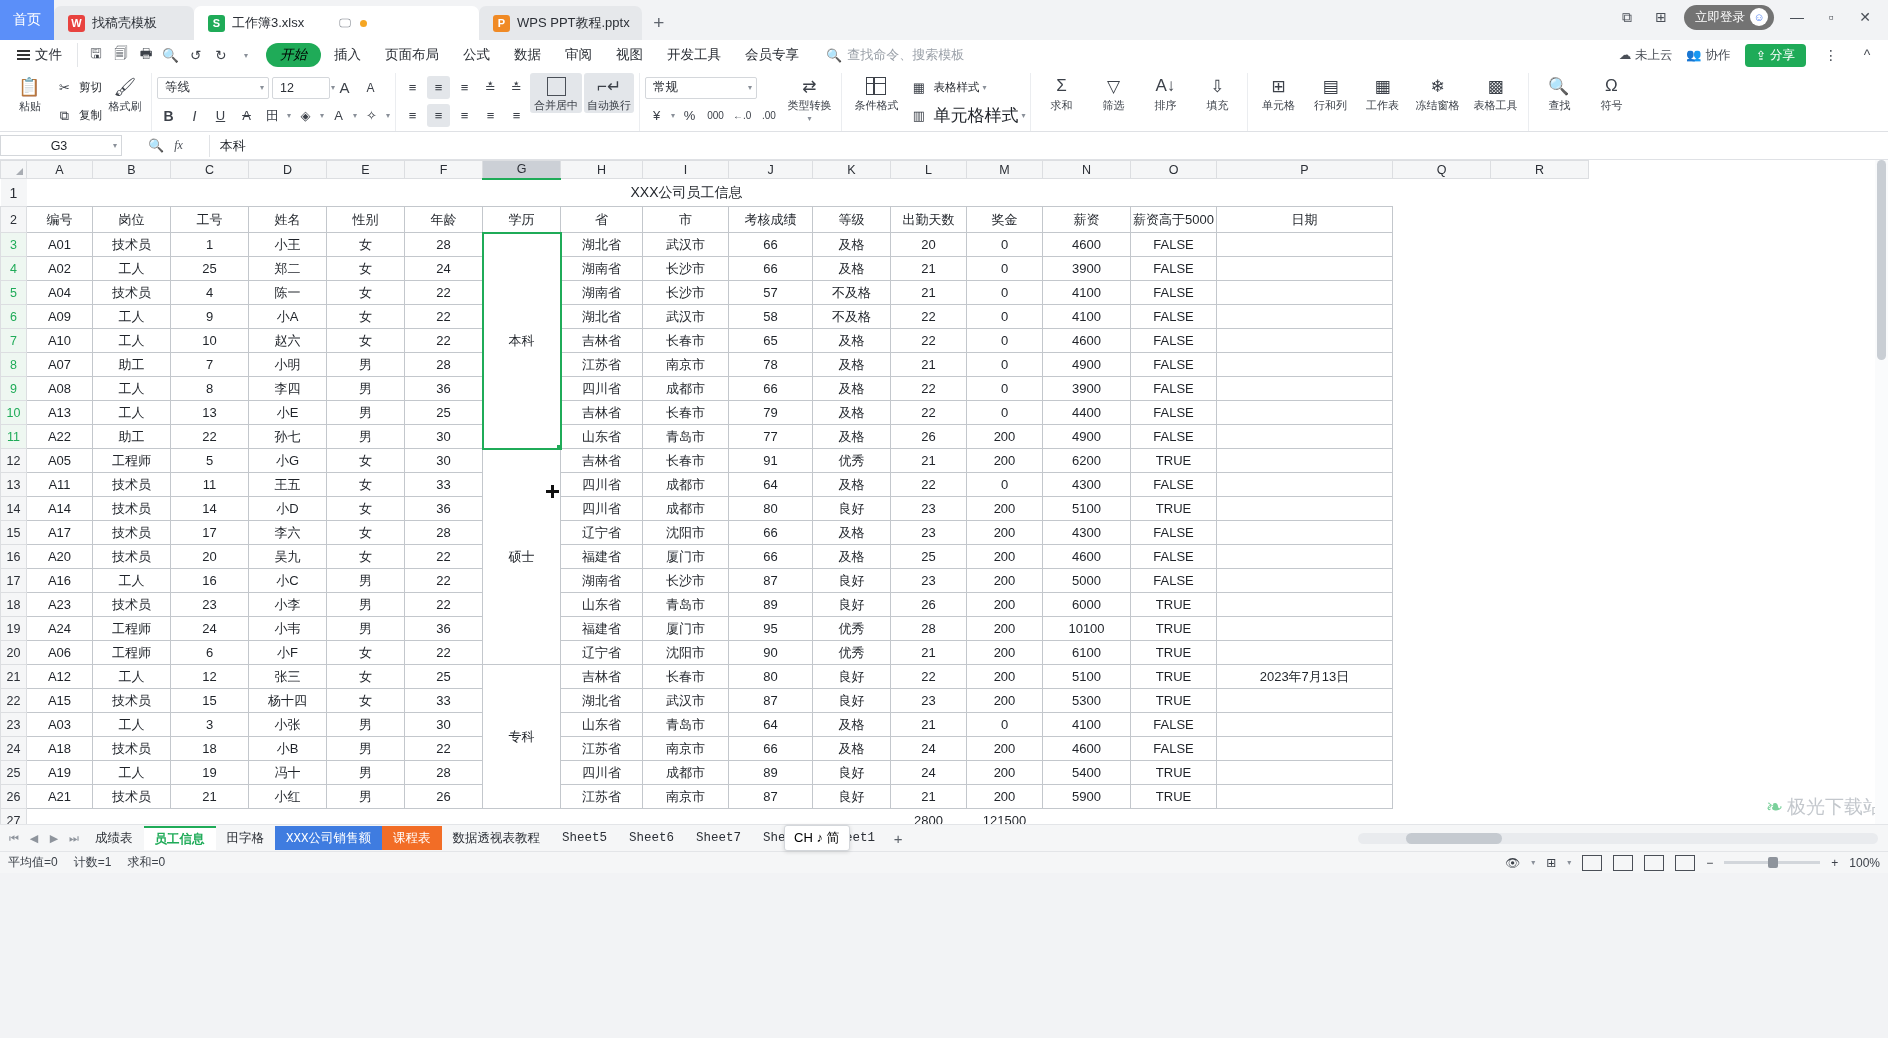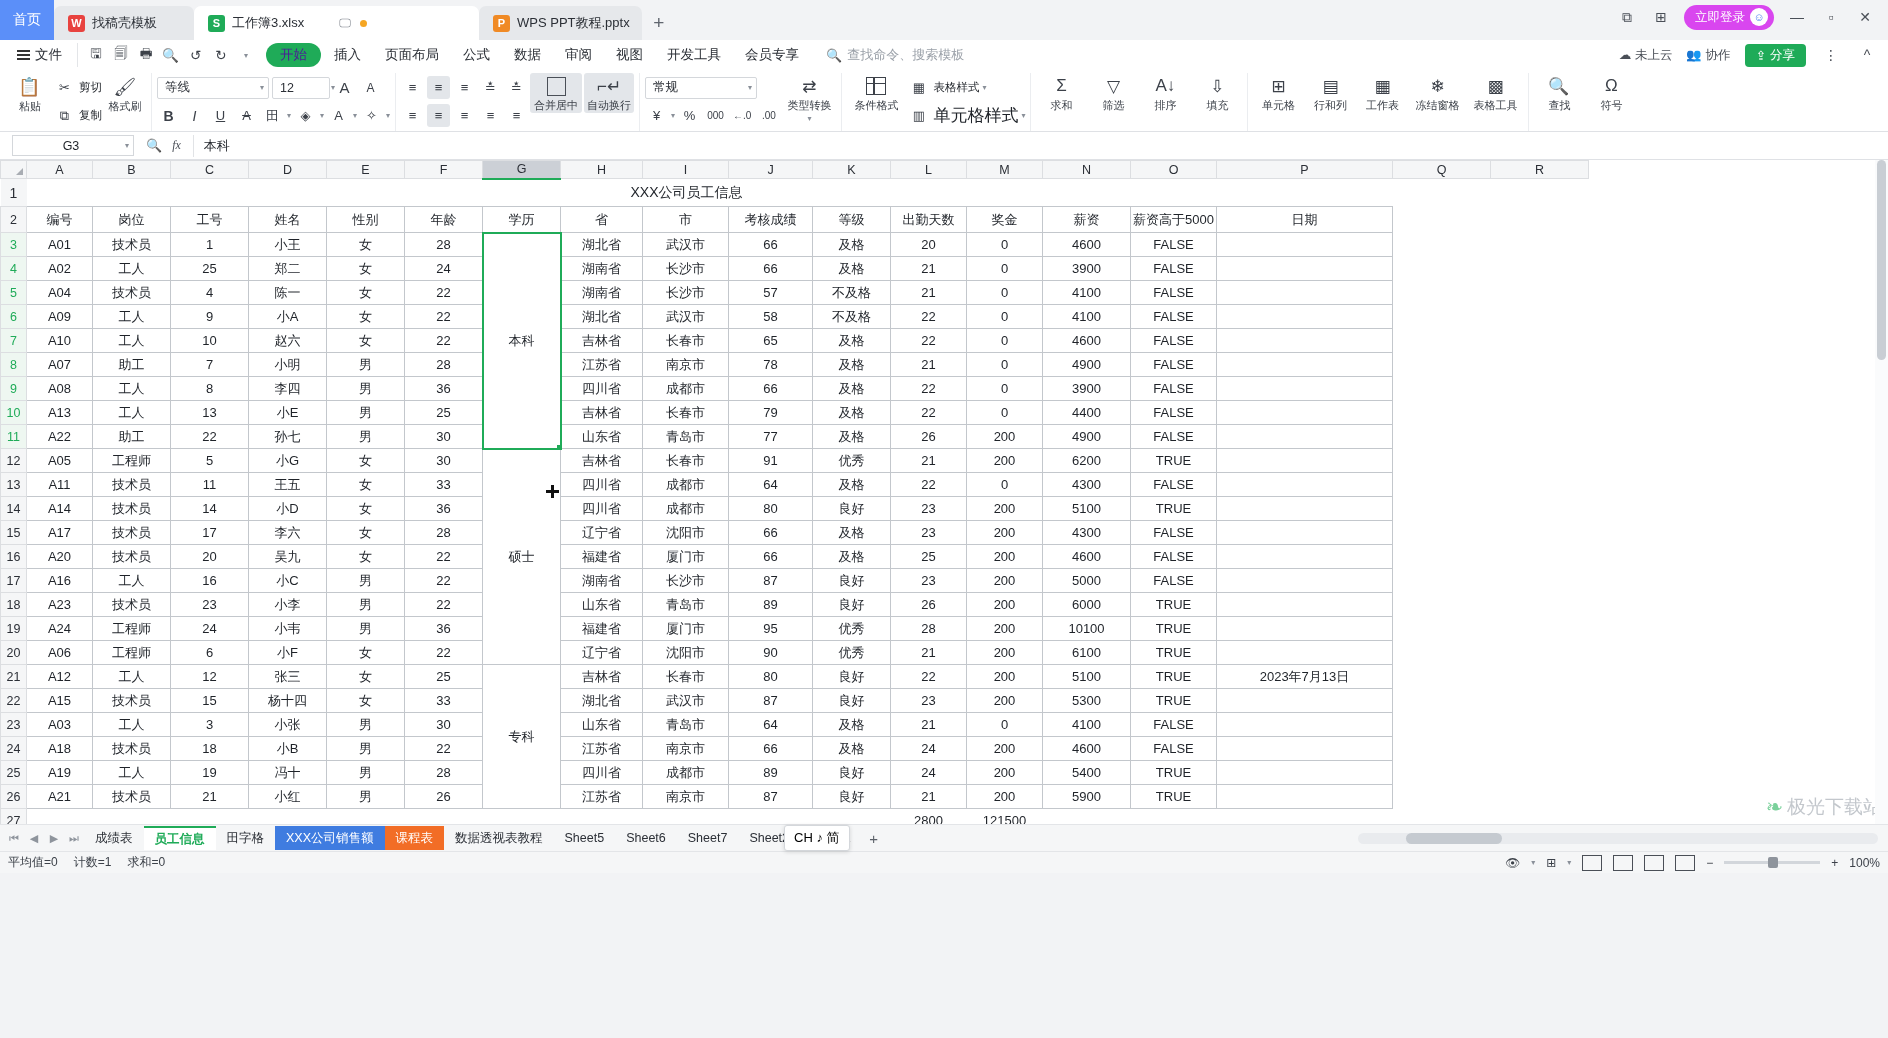--- a/index.html
+++ b/index.html
@@ -39,21 +39,21 @@
   .ico-orange { background: #f08a25; }
   .tab-right { margin-left: 28px; display: flex; align-items: center; gap: 9px; }
   .dot-amber { width: 7px; height: 7px; border-radius: 50%; background: #f5a623; }
   .plus-tab { width: 34px; height: 34px; margin-top: 6px; display: flex;
     align-items: center; justify-content: center; font-size: 19px; color: #60656e; }
   .tabstrip-right {
     margin-left: auto; display: flex; align-items: center; gap: 12px;
     padding: 0 12px 6px 0; height: 40px;
   }
   .login-pill {
-    background: #d946ef; color: #fff; border-radius: 14px; height: 25px;
+    background: #737373; color: #fff; border-radius: 14px; height: 25px;
     display: flex; align-items: center; gap: 5px; padding: 0 6px 0 11px;
     font-size: 12.5px;
   }
   .login-pill .ava {
     width: 18px; height: 18px; border-radius: 50%; background: #fff;
     color: #4b7ef0; font-size: 11px; display: flex; align-items: center;
     justify-content: center;
   }
   .wbtn { width: 22px; height: 22px; display: flex; align-items: center;
     justify-content: center; color: #4a4f57; font-size: 14px; }
@@ -64,21 +64,21 @@
     padding-left: 8px; gap: 2px; font-size: 13.5px; color: #2b2f36;
   }
   .menu-file { display: flex; align-items: center; gap: 5px; padding: 0 9px; }
   .hamburger { display: inline-block; width: 13px; }
   .hamburger i { display: block; height: 1.5px; background: #333; margin: 2.5px 0; }
   .qbar { display: flex; align-items: center; gap: 1px; padding: 0 6px;
     border-left: 1px solid #e3e5e8; margin-left: 4px; }
   .qbtn { width: 24px; height: 24px; display: flex; align-items: center;
     justify-content: center; color: #3c4149; }
   .rtab { padding: 3px 11px; border-radius: 12px; font-size: 13.5px; }
-  .rtab.active { background: #1fab58; color: #4c1d95; padding: 3px 14px; }
+  .rtab.active { background: #1fab58; color: #000000; padding: 3px 14px; font-style: italic; }
   .searchbox { display: flex; align-items: center; gap: 5px; color: #9aa0a8;
     font-size: 13px; margin-left: 14px; }
   .menubar-right { margin-left: auto; display: flex; align-items: center;
     gap: 14px; padding-right: 10px; font-size: 12.5px; color: #4a4f57; }
   .share-pill { background: #1fab58; color: #fff; border-radius: 4px;
     padding: 3px 11px; display: flex; align-items: center; gap: 4px; font-size: 12.5px; }
 
   
   .ribbon {
     height: 62px; background: #fff; border-bottom: 1px solid #dfe1e5;
@@ -104,21 +104,21 @@
     font-size: 11px; color: #3c4149; width: 50px; padding-top: 2px; }
   .twoline .g { font-size: 17px; height: 22px; display: flex; align-items: center; }
   .twoline.on { background: #e3e6ea; border-radius: 3px; }
   .icobox { width: 19px; height: 19px; border: 1.3px solid #4a4f57; }
   .gridico { width: 20px; height: 18px; border: 1.3px solid #3c4149; position: relative; }
   .gridico::before { content:''; position:absolute; left:0; right:0; top:5px; height:1.3px; background:#3c4149;}
   .gridico::after { content:''; position:absolute; top:0; bottom:0; left:6px; width:1.3px; background:#3c4149;}
 
   
   .fbar { height: 28px; background: #fff; display: flex; align-items: center;
-    gap: 0; border-bottom: 1px solid #dfe1e5; padding: 0 12px; }
+    gap: 14px; border-bottom: 1px solid #dfe1e5; padding: 0 0; }
   .namebox { width: 122px; height: 21px; border: 1px solid #d4d7db; background: #fff;
     display: flex; align-items: center; justify-content: space-between;
     padding: 0 4px; font-size: 12.5px; }
   .namebox .nb-txt { flex: 1; text-align: center; }
   .fx-zone { display: flex; align-items: center; gap: 10px; padding: 0 12px; color: #4a4f57; }
   .fx { font-style: italic; font-family: "Liberation Serif", serif; font-size: 12px; }
   .finput { flex: 1; height: 22px; border-left: 1px solid #e1e3e6;
     padding-left: 10px; display: flex; align-items: center; font-size: 13px; }
 
   
@@ -155,21 +155,21 @@
   .vscroll { position: absolute; right: 0; top: 0; width: 13px; bottom: 0; background: #fafbfc; }
   .vthumb { position: absolute; top: 0; left: 2px; width: 9px; height: 200px;
     background: #c9ced4; border-radius: 5px; }
 
   
   .sheetbar { height: 27px; background: #f5f6f7; display: flex; align-items: center;
     gap: 0; padding-left: 4px; border-top: 1px solid #e3e5e8; }
   .navbtn { width: 20px; height: 22px; display: flex; align-items: center;
     justify-content: center; color: #8e949c; font-size: 11px; }
   .stab { padding: 0 11px; height: 24px; display: flex; align-items: center;
-    font-size: 12.5px; color: #2b2f36; white-space: nowrap; }
+    font-size: 12.5px; color: #2b2f36; white-space: nowrap; font-family: Liberation Mono, monospace; }
   .stab.active { background: #fff; color: #1fab58; border-top: 2px solid #1fab58;
     font-weight: bold; }
   .stab.c-blue { background: #3f7ce0; color: #fff; }
   .stab.c-orange { background: #f26d26; color: #fff; }
   .sadd { width: 24px; height: 24px; display: flex; align-items: center;
     justify-content: center; font-size: 15px; color: #5a6068; }
   .sb-scroll { margin-left: auto; width: 520px; height: 11px; background: #e9ebee;
     border-radius: 6px; position: relative; margin-right: 10px; }
   .sb-scroll i { position: absolute; left: 48px; top: 0; width: 96px; height: 11px;
     background: #c5cad0; border-radius: 6px; display: block; }

